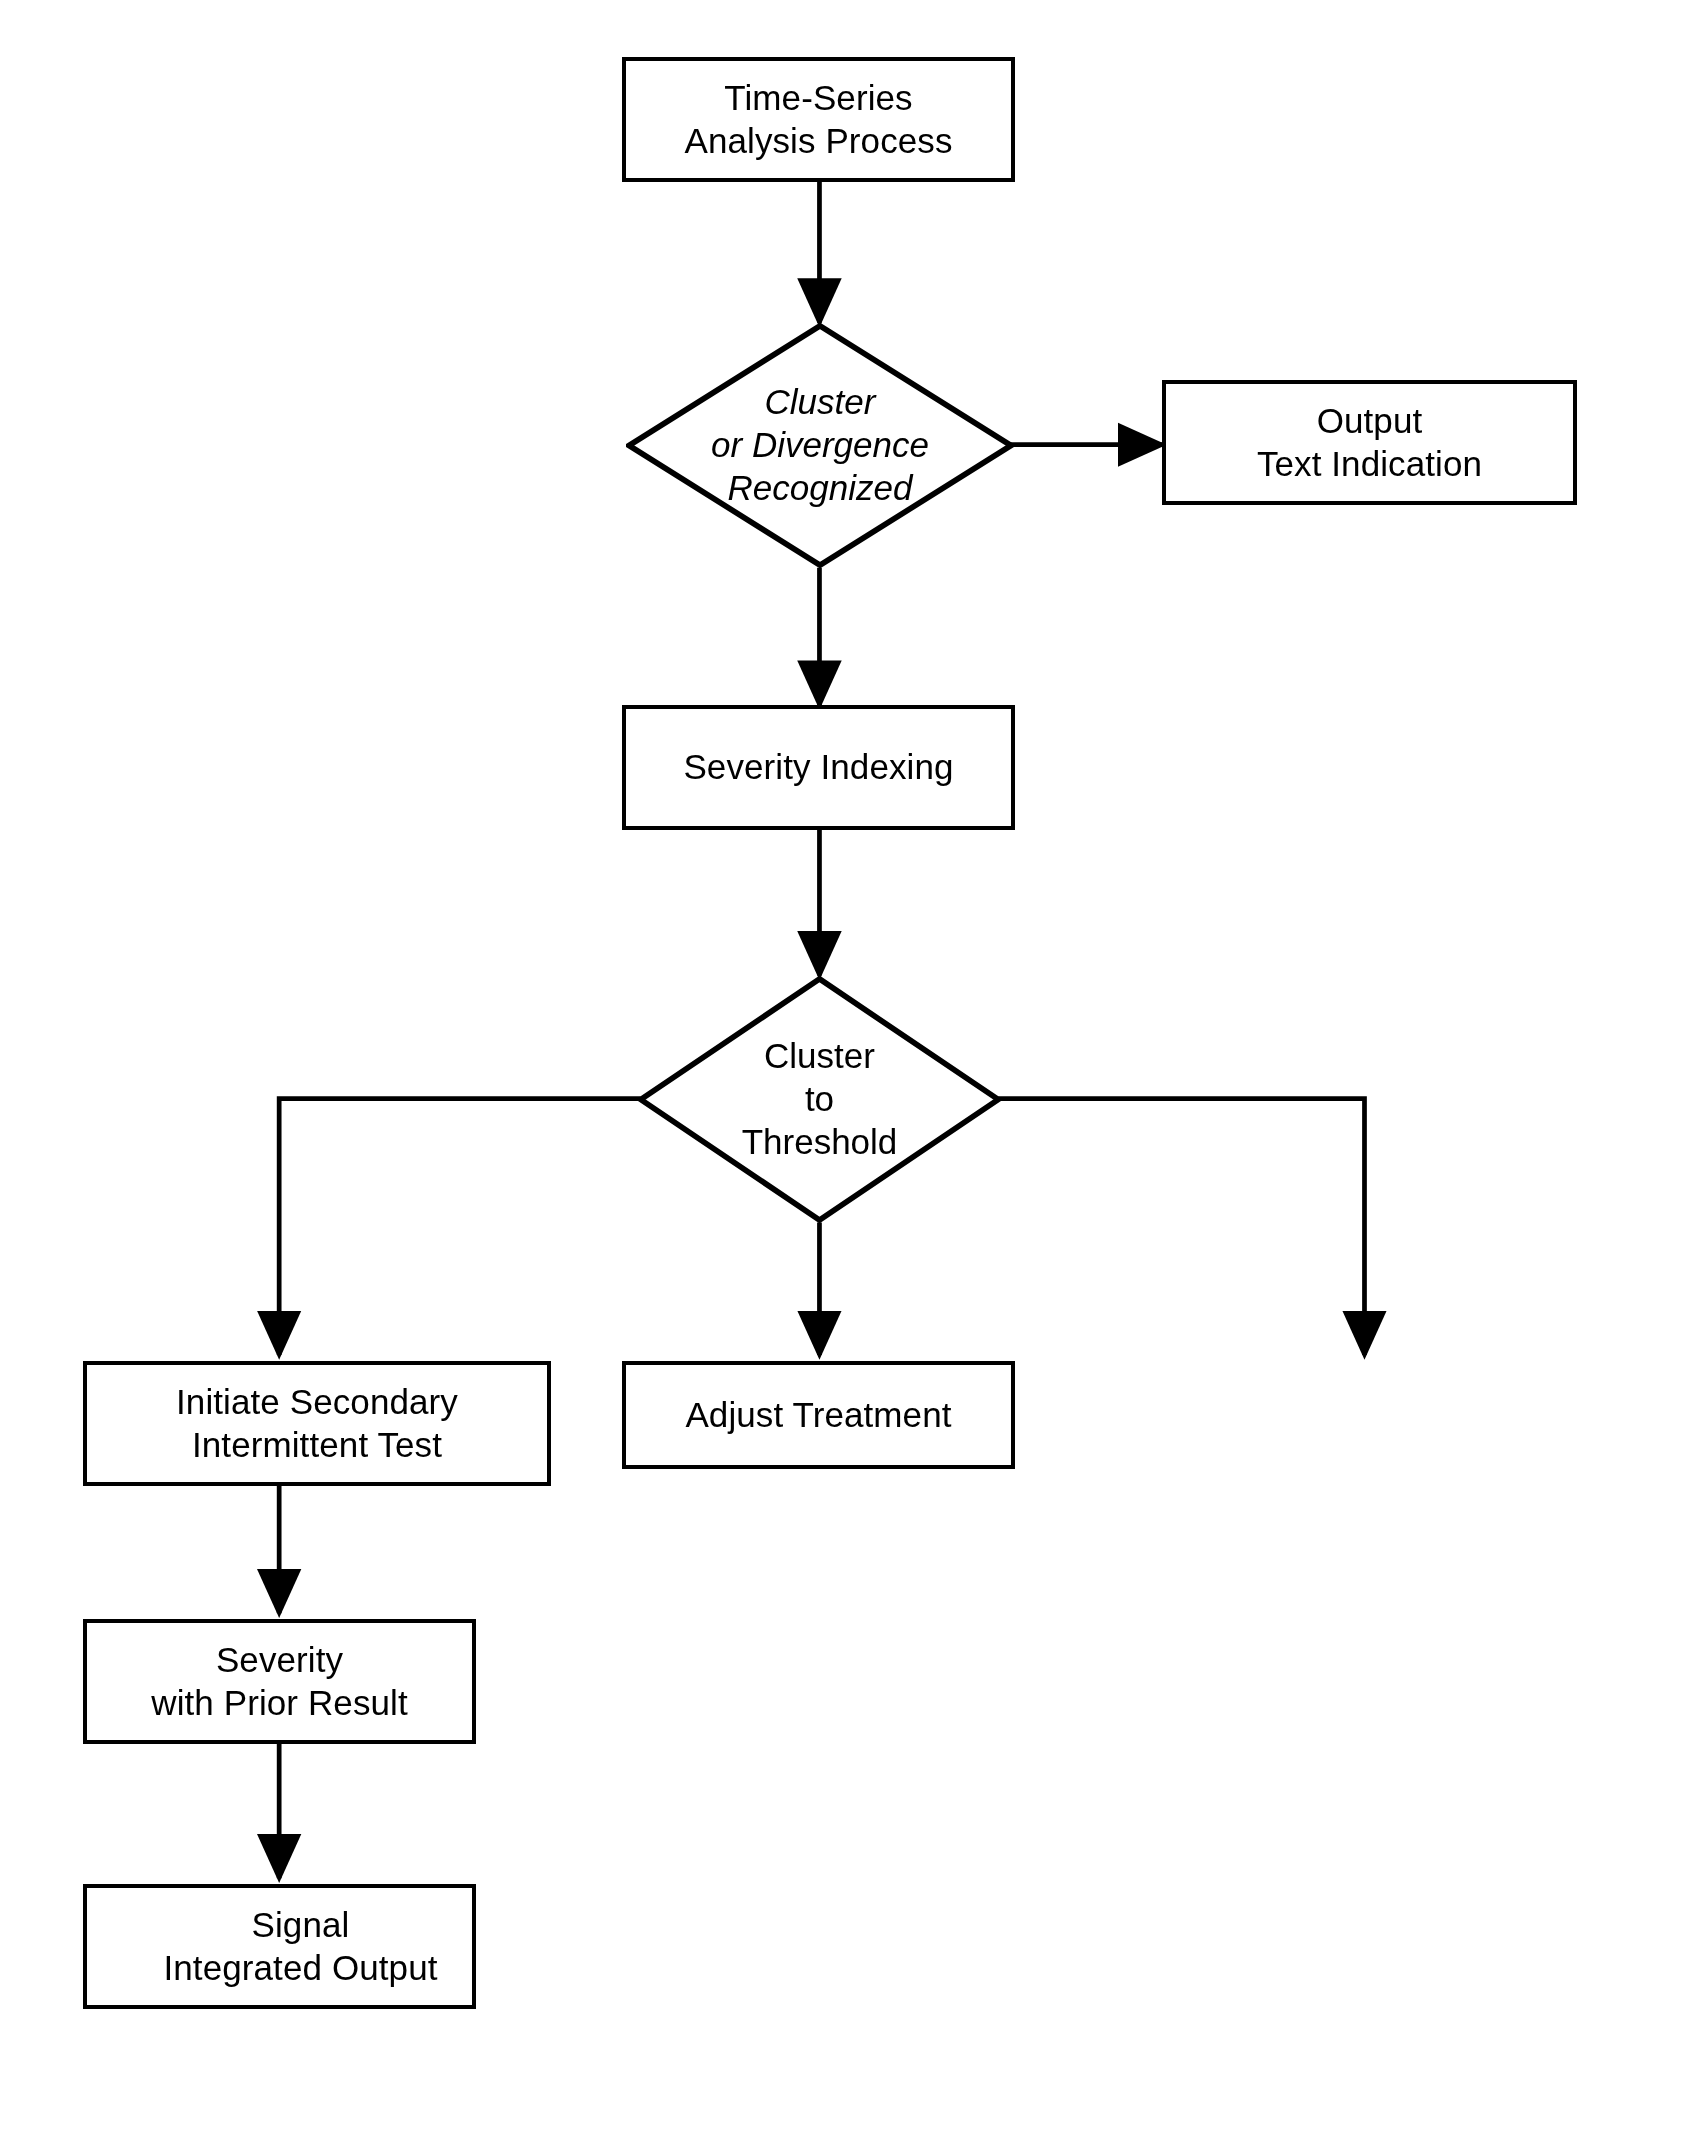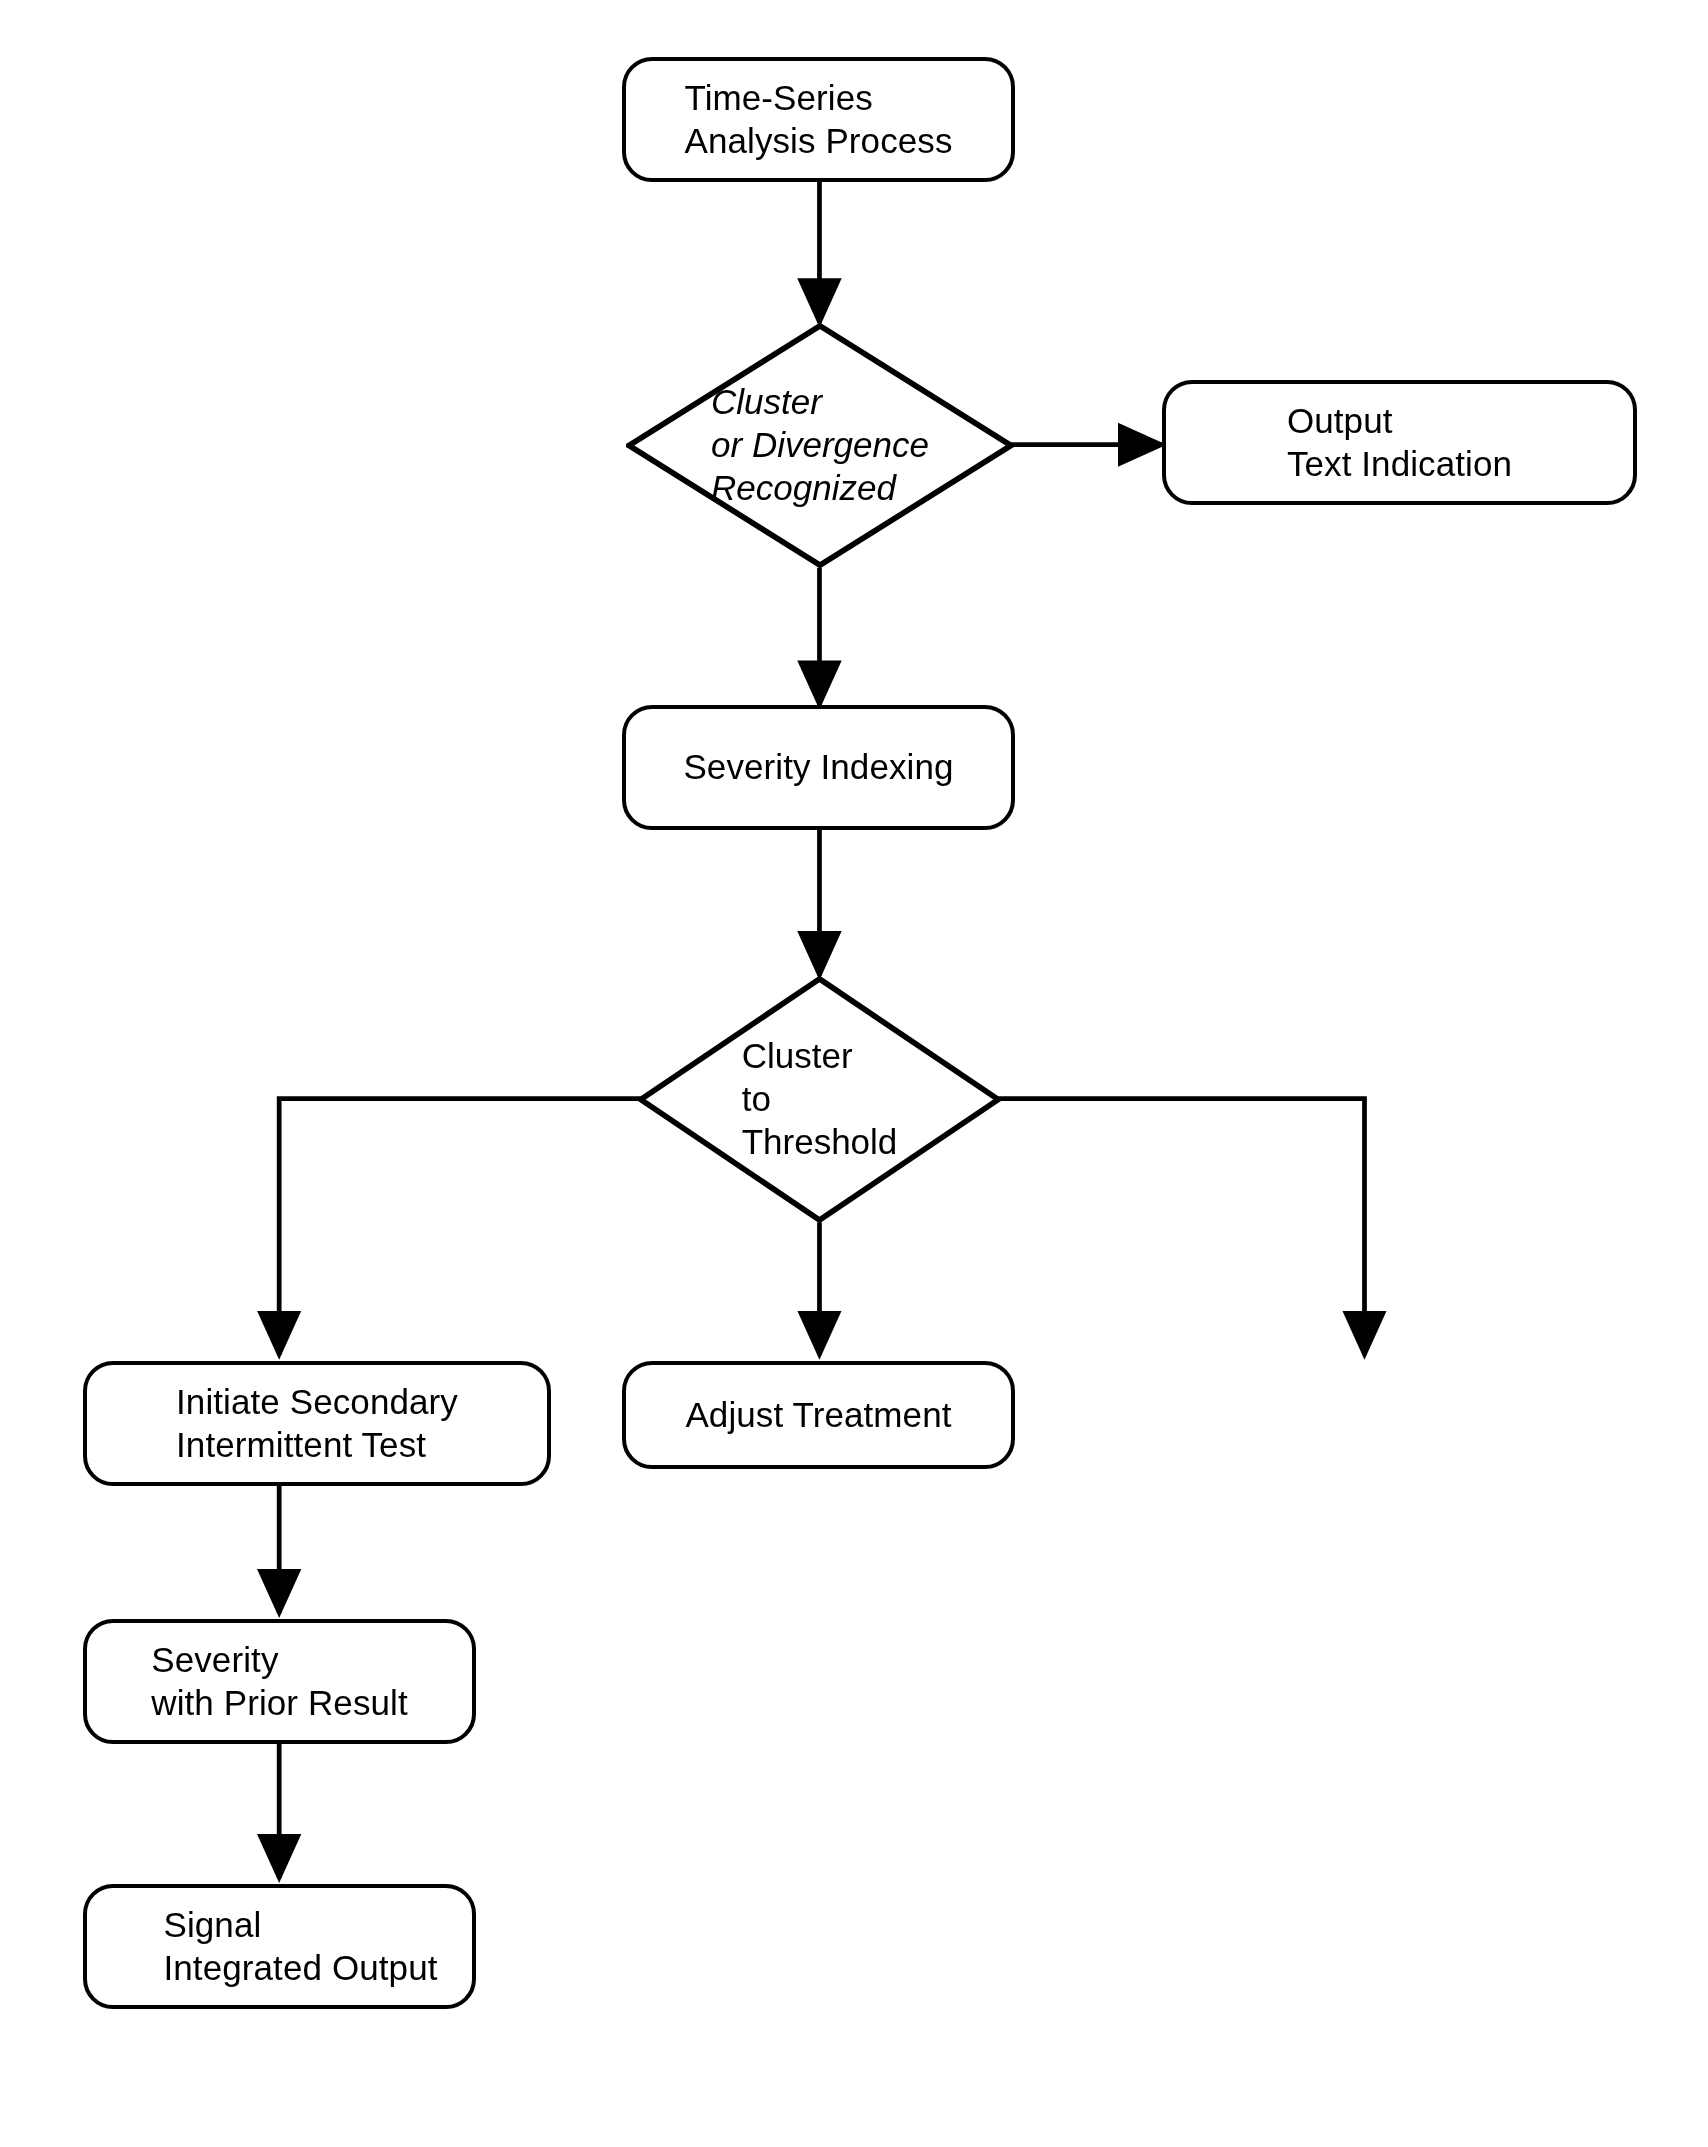--- a/index.html
+++ b/index.html
@@ -27,21 +27,21 @@
     width: 1708px;
     height: 2147px;
     pointer-events: none;
   }
   .node {
     position: absolute;
     box-sizing: border-box;
     display: flex;
     align-items: center;
     justify-content: center;
-    border-radius: 30px;
+    text-align: center;
   }
   .process {
     border: 4.7px solid #000000;
     background: #ffffff;
   }
   .process .label {
     font-size: 35px;
     line-height: 1.22;
     letter-spacing: 0.1px;
     white-space: pre-line;
@@ -100,21 +100,21 @@
 
   <div class="node decision" style="left:626px; top:323px; width:388px; height:245px;font-style:italic;">
     <svg class="diamond-svg" width="388" height="245" viewBox="0 0 410 259" xmlns="http://www.w3.org/2000/svg">
       <polygon points="205,3 407,129.5 205,256 3,129.5" fill="#ffffff" stroke="#000000" stroke-width="6"></polygon>
     </svg>
     <span class="label">Cluster
 or Divergence
 Recognized</span>
   </div>
 
-  <div class="node process" style="left:1162px; top:380px; width:475px; height:125px;">
+  <div class="node process" style="left:1162px; top:380px; width:415px; height:125px;">
     <span class="label">Output
 Text Indication</span>
   </div>
 
   <div class="node process" style="left:622px; top:705px; width:393px; height:125px;">
     <span class="label">Severity Indexing</span>
   </div>
 
   <div class="node decision" style="left:638px; top:976px; width:363px; height:247px;">
     <svg class="diamond-svg" width="363" height="247" viewBox="0 0 384 261" xmlns="http://www.w3.org/2000/svg">

